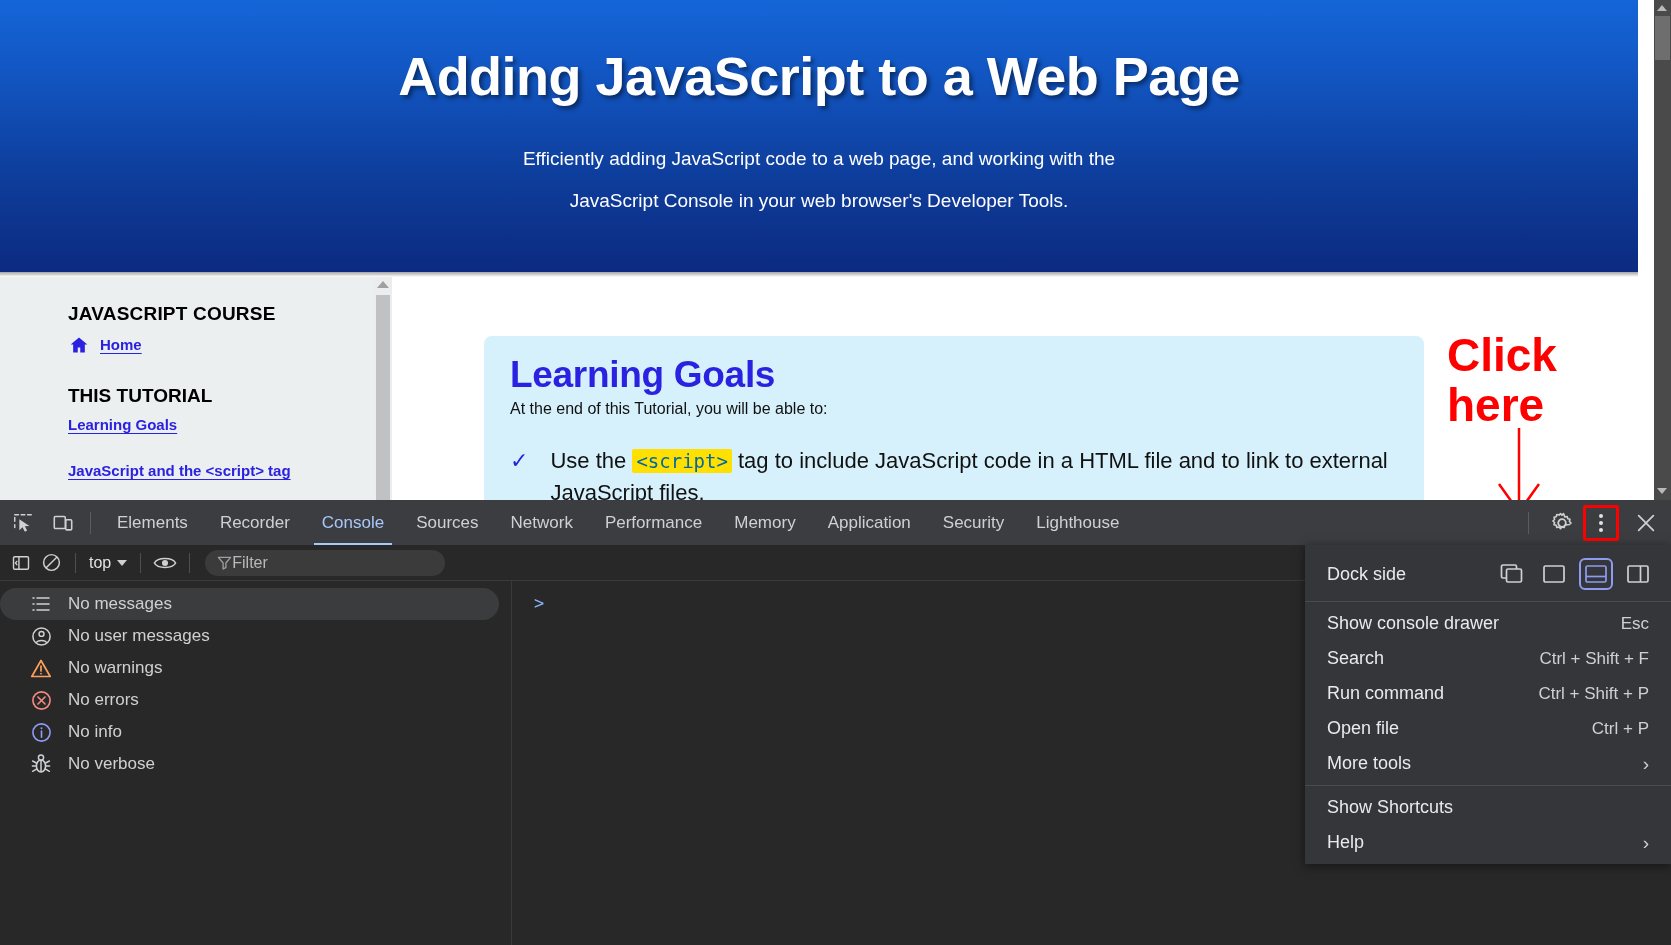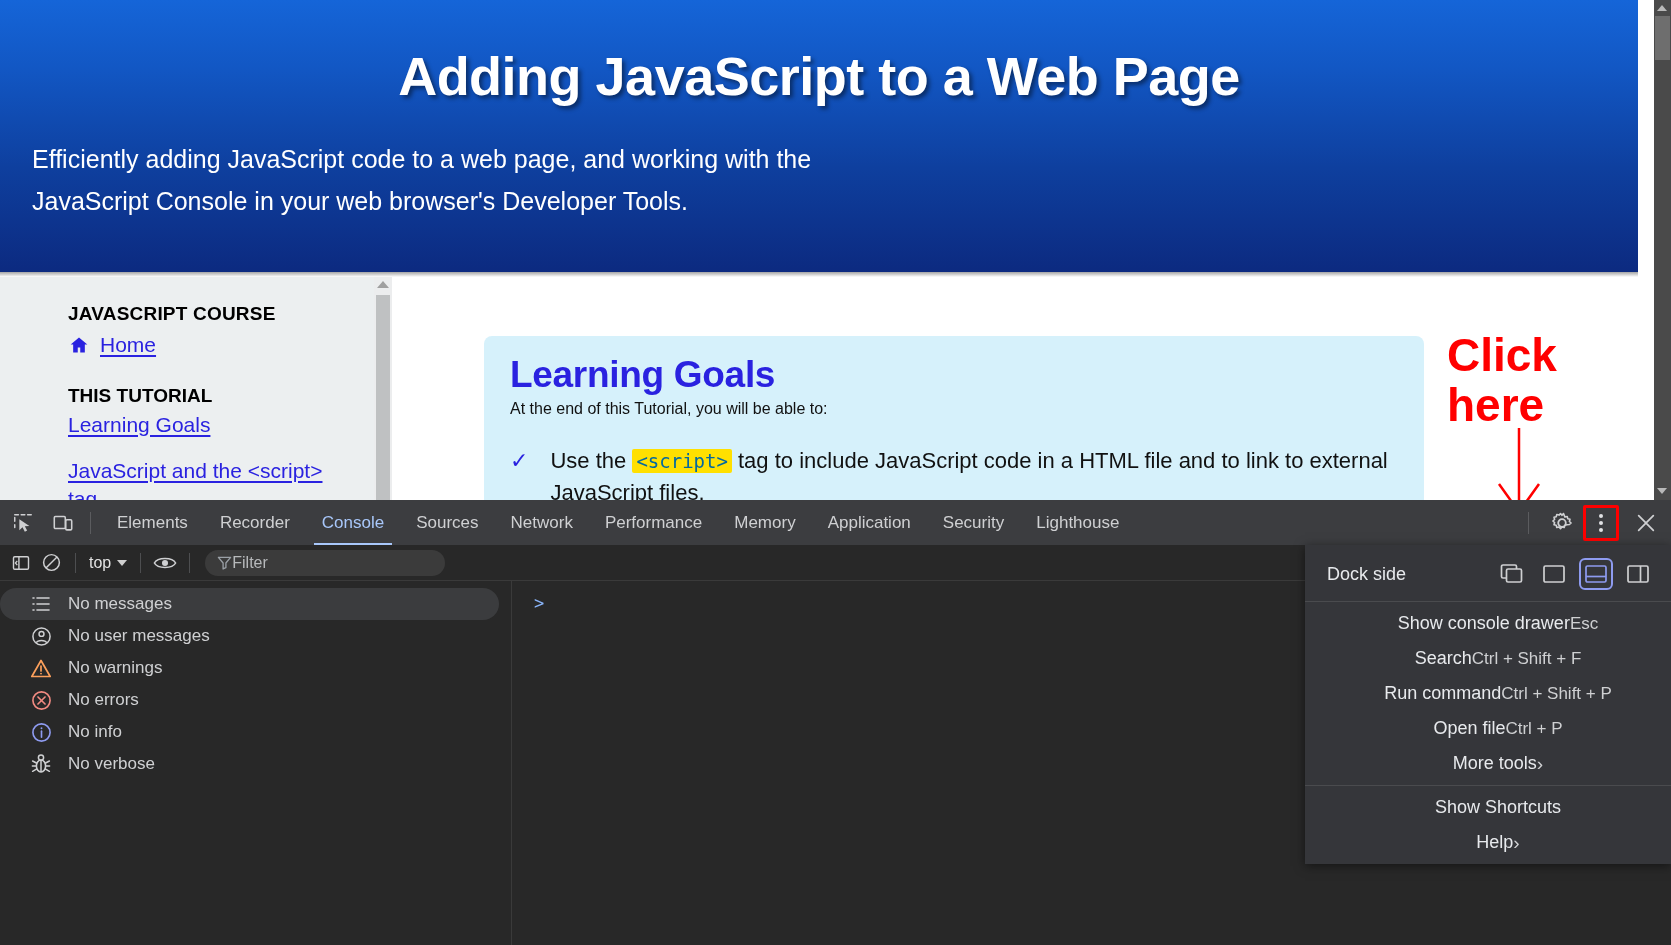--- a/index.html
+++ b/index.html
@@ -29,25 +29,25 @@
     position: absolute; left: 0; top: 45px; width: 1638px;
     text-align: center;
     color: #ffffff;
     font-size: 54px;
     font-weight: bold;
     letter-spacing: -0.5px;
     text-shadow: 3px 3px 4px rgba(0,0,0,0.45);
   }
   .hero-sub {
     position: absolute; left: 0; top: 138px; width: 1638px;
+    text-align: center;
     color: #ffffff;
-    font-size: 25px;
+    font-size: 19px;
     line-height: 42px;
     font-weight: 400;
-    margin-left: 32px;
   }
   .hero-sub span { display: block; }
 
   
   .hero-shadow {
     position: absolute; left: 0; top: 272px; width: 1638px; height: 5px;
     background: linear-gradient(180deg, rgba(90,90,90,0.55), rgba(255,255,255,0));
   }
 
   
@@ -57,22 +57,22 @@
     background: #eceff0;
   }
   .sb-inner { padding: 26px 26px 0 68px; }
   .sb-heading {
     font-size: 19px; font-weight: bold; color: #000;
     letter-spacing: 0.2px; margin-bottom: 6px;
   }
   .sb-home-row { display: flex; align-items: center; gap: 10px; margin-bottom: 26px; }
   .home-icon { width: 22px; height: 20px; flex: 0 0 auto; }
   .sb-link {
-    color: #2a22e0; font-size: 21px; text-decoration: underline;
-    text-underline-offset: 3px; cursor: pointer; line-height: 28px;
+    color: #2a22e0; font-size: 15px; text-decoration: underline;
+    text-underline-offset: 3px; cursor: pointer; line-height: 28px; font-weight: bold;
   }
   .sb-heading2 { font-size: 19px; font-weight: bold; color:#000; margin-bottom: 4px; }
   .sb-item { margin-bottom: 18px; }
   .sb-item .sb-link { display: inline; }
 
   
   .sb-scroll {
     position: absolute; left: 374px; top: 277px; width: 18px; height: 668px;
     background: #ecedee;
   }
@@ -232,22 +232,22 @@
   }
   .menu-dock-label { font-size: 18px; }
   .dock-icons { display: flex; align-items: center; gap: 12px; }
   .dock-btn {
     width: 30px; height: 28px; display:flex; align-items:center; justify-content:center;
     border-radius: 3px; cursor: pointer;
   }
   .dock-btn.active { outline: 2px solid #8e9bf0; border-radius: 4px; }
   .menu-divider { height: 1px; background: #4a4b4e; margin: 4px 0; }
   .menu-row {
-    display: flex; align-items: center; justify-content: center;
-    height: 35px; padding: 0 22px; font-size: 18px; cursor: pointer; margin-left: 20px;
+    display: flex; align-items: center; justify-content: space-between;
+    height: 35px; padding: 0 22px; font-size: 18px; cursor: pointer;
   }
   .menu-shortcut { color: #cfd0d2; font-size: 17px; }
   .menu-arrow { color: #cfd0d2; font-size: 19px; }
 </style>
 </head>
 <body>
 
 <div id="app">
 
   <div class="page">

